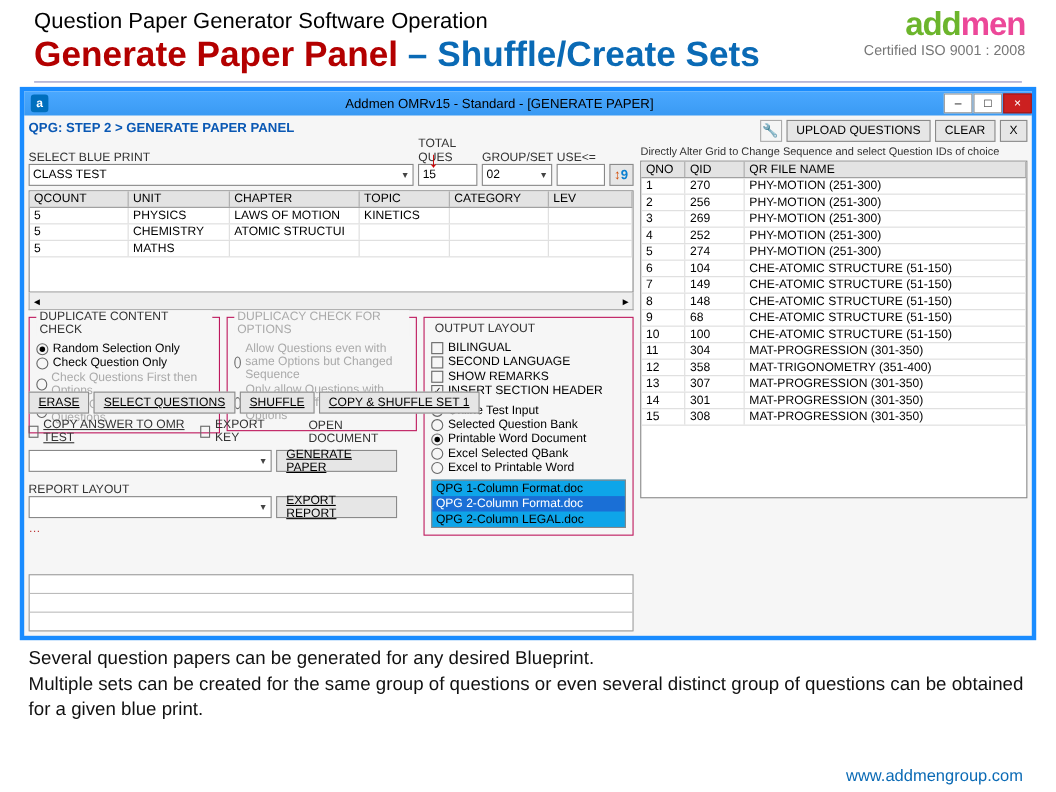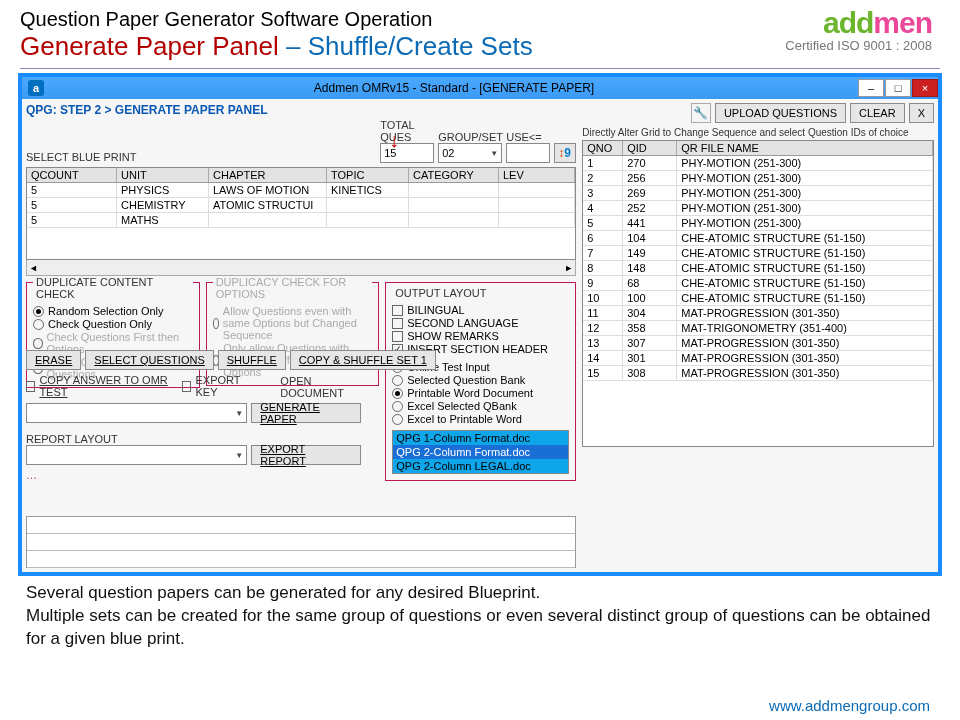--- a/index.html
+++ b/index.html
@@ -1,19 +1,19 @@
 <!DOCTYPE html>
 <html><head>
 <meta charset="utf-8">
 <style>
 *{box-sizing:border-box;margin:0;padding:0;font-family:Arial,Helvetica,sans-serif}
 body{width:960px;height:720px;background:#fff;overflow:hidden;position:relative}
-.doc{padding:8px 20px 0}
+.doc{padding:8px 31px 0}
 .doc-h1{font-size:20px;font-weight:400;color:#000}
-.doc-h2{font-size:26px;font-weight:400}
+.doc-h2{font-size:32px;font-weight:700}
 .h2a{color:#b30000}
 .h2b{color:#0a6ab5}
 .hr{border-top:1px solid #88b;margin:6px 0 4px}
 .logo-wrap{position:absolute;top:6px;right:28px;text-align:right}
 .logo{font-size:30px;font-weight:900;letter-spacing:-1px}
 .la{color:#6cb52c}.lb{color:#ec4899}
 .cert{font-size:13px;color:#777;margin-top:-2px}
 .app-frame{margin:2px 18px 6px;border:4px solid #1a8cff;background:#f6f6f6;height:503px;position:relative}
 .titlebar{height:22px;background:linear-gradient(#4aa8ff,#3a9af3);display:flex;align-items:center;font-size:12px;color:#000}
 .appico{width:16px;height:16px;background:#006fbe;color:#fff;font-weight:700;font-size:11px;margin:0 6px;display:flex;align-items:center;justify-content:center;border-radius:3px}
@@ -100,20 +100,23 @@
   </div>
 
   <div class="inner">
     <div class="col-left" style="position:relative">
       <div class="arrow-down">↓</div>
       <div class="step-title">QPG: STEP 2 &gt; GENERATE PAPER PANEL</div>
 
       <div class="form-row">
         <div class="stack" style="flex:1.4">
           <div class="label-top">SELECT BLUE PRINT</div>
+          <div class="select">
+              <span>CLASS TEST</span>
+            </div>
         </div>
         <div class="stack" style="width:54px">
           <div class="label-top">TOTAL QUES</div>
           <input class="input" value="15" style="">
         </div>
         <div class="stack" style="width:64px">
           <div class="label-top">GROUP/SET</div>
           <div class="select">
               <span>02</span>
             </div>
@@ -341,21 +344,21 @@
               <div class="c2">269</div>
               <div class="c3">PHY-MOTION (251-300)</div>
             </div>
             <div class="grid-row">
               <div class="c1">4</div>
               <div class="c2">252</div>
               <div class="c3">PHY-MOTION (251-300)</div>
             </div>
             <div class="grid-row">
               <div class="c1">5</div>
-              <div class="c2">441</div>
+              <div class="c2">274</div>
               <div class="c3">PHY-MOTION (251-300)</div>
             </div>
             <div class="grid-row">
               <div class="c1">6</div>
               <div class="c2">104</div>
               <div class="c3">CHE-ATOMIC STRUCTURE (51-150)</div>
             </div>
             <div class="grid-row">
               <div class="c1">7</div>
               <div class="c2">149</div>

